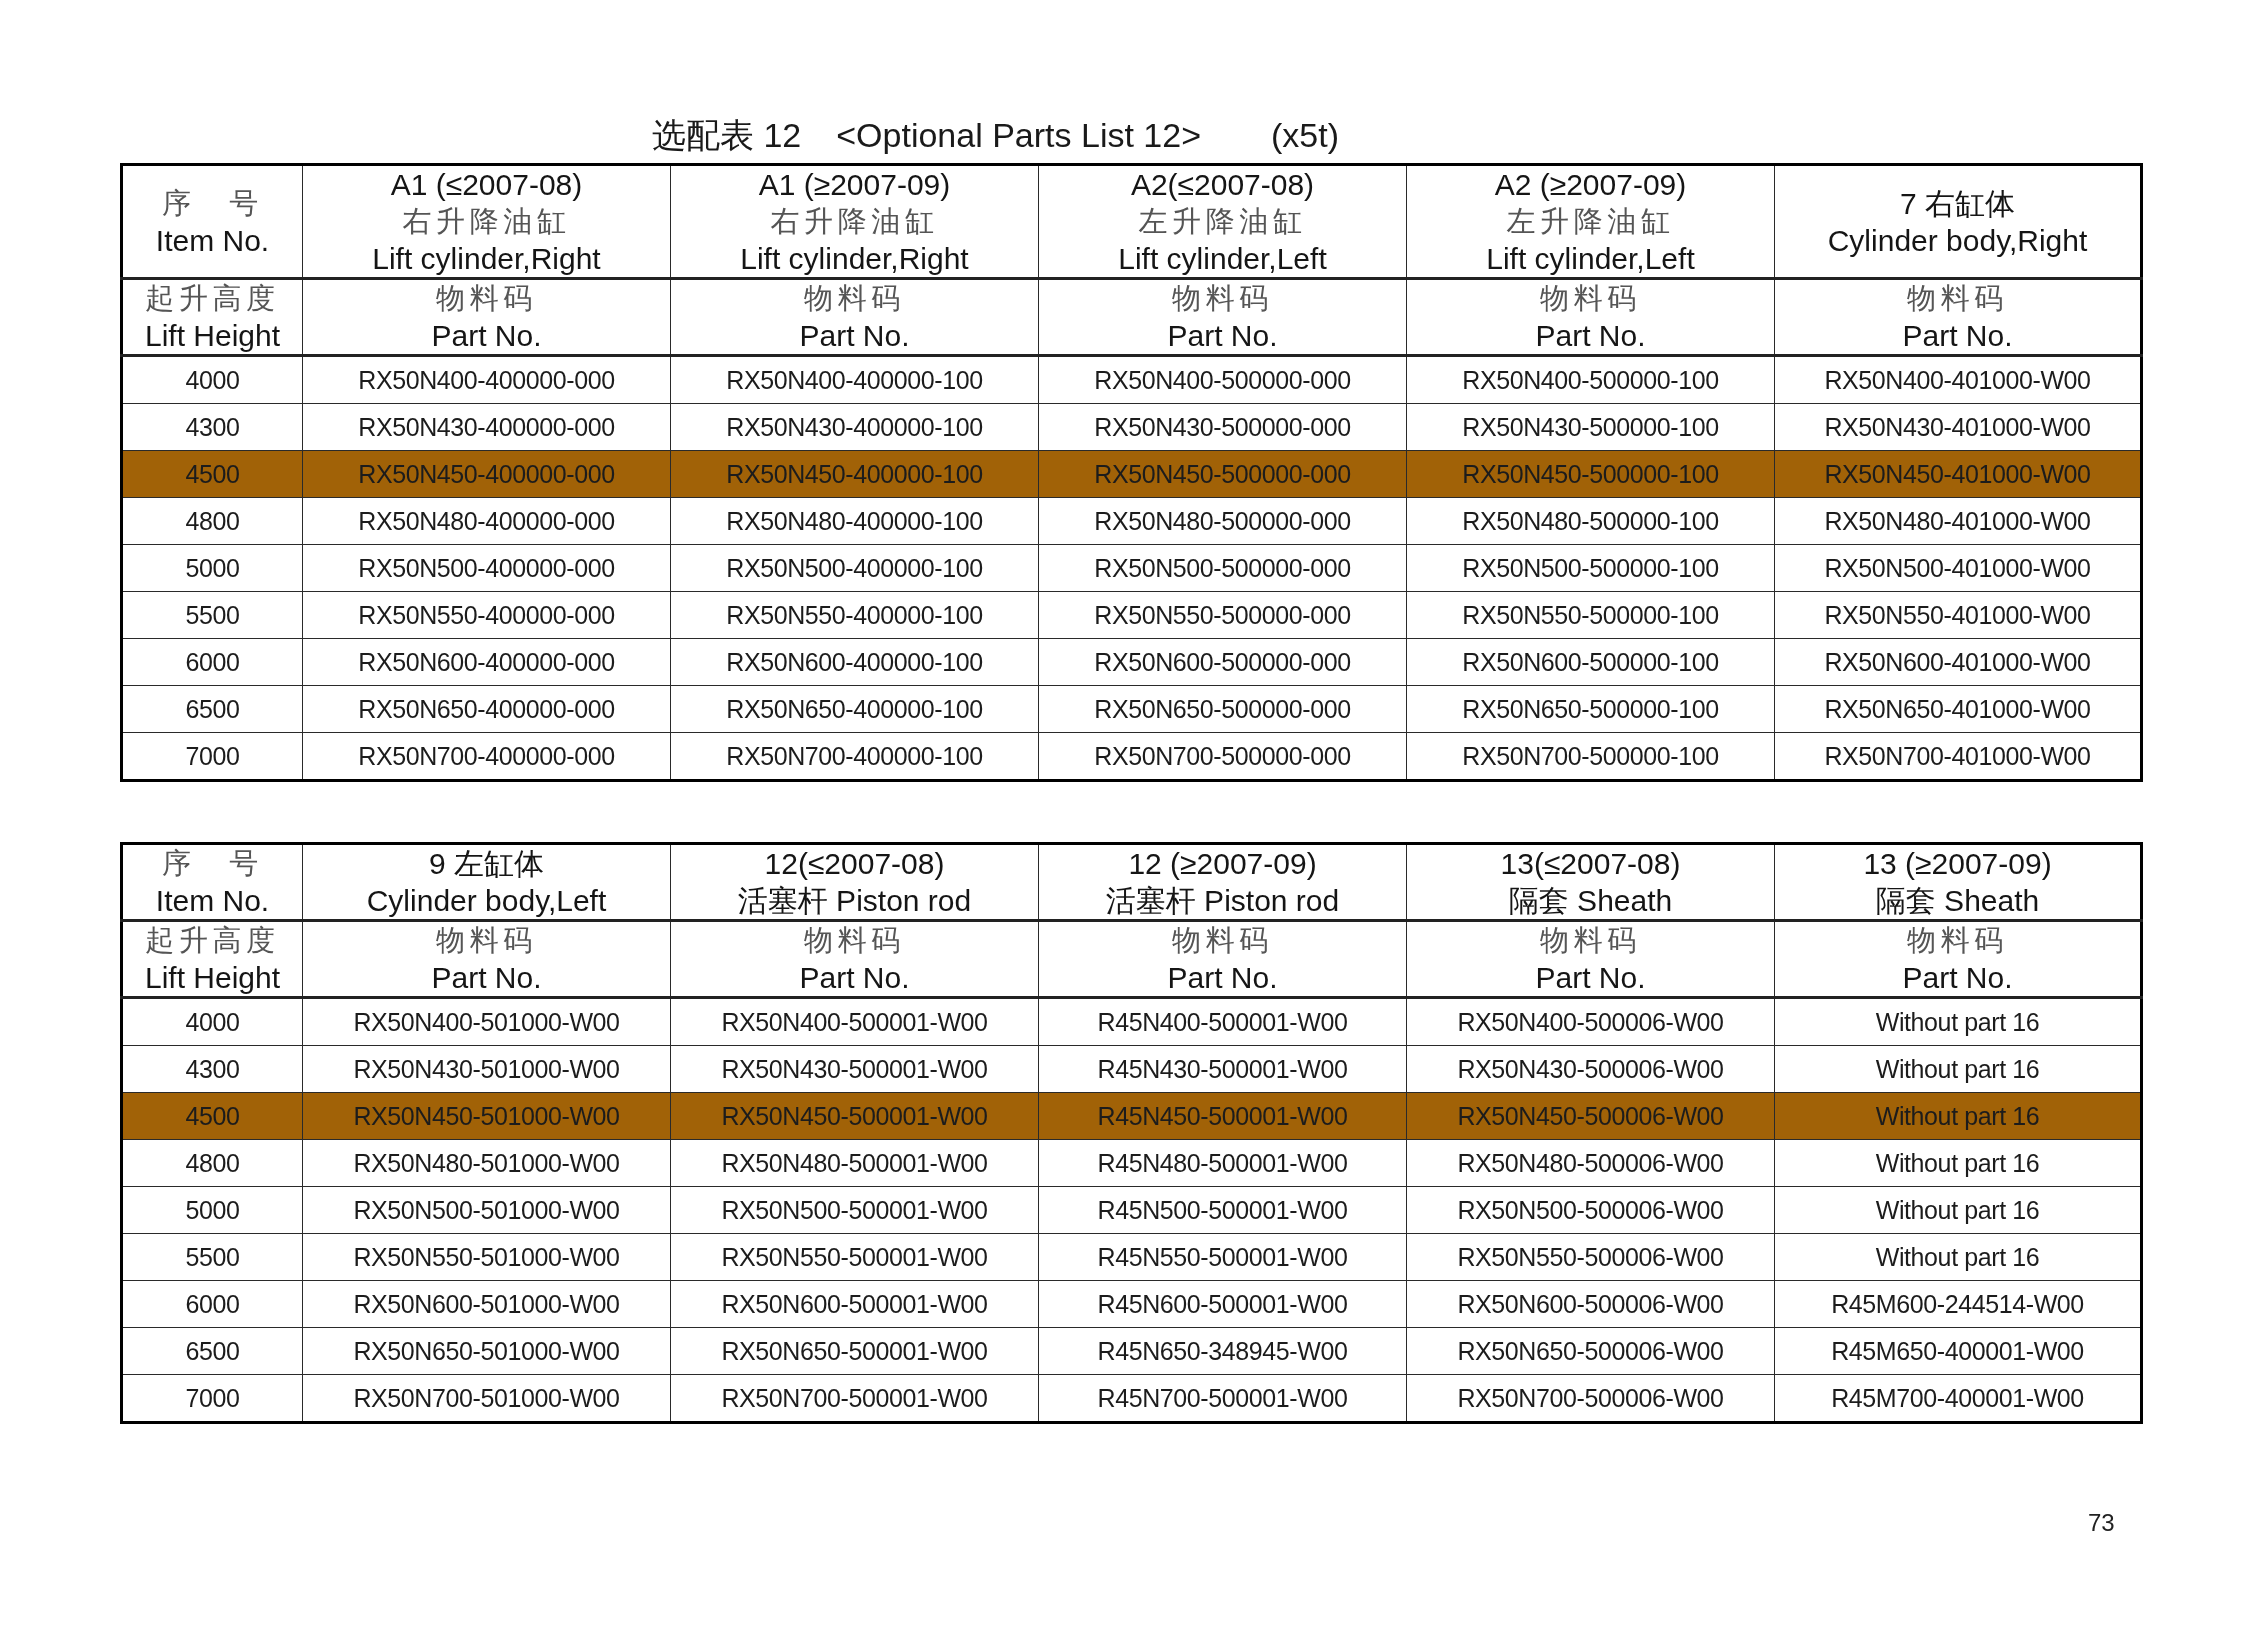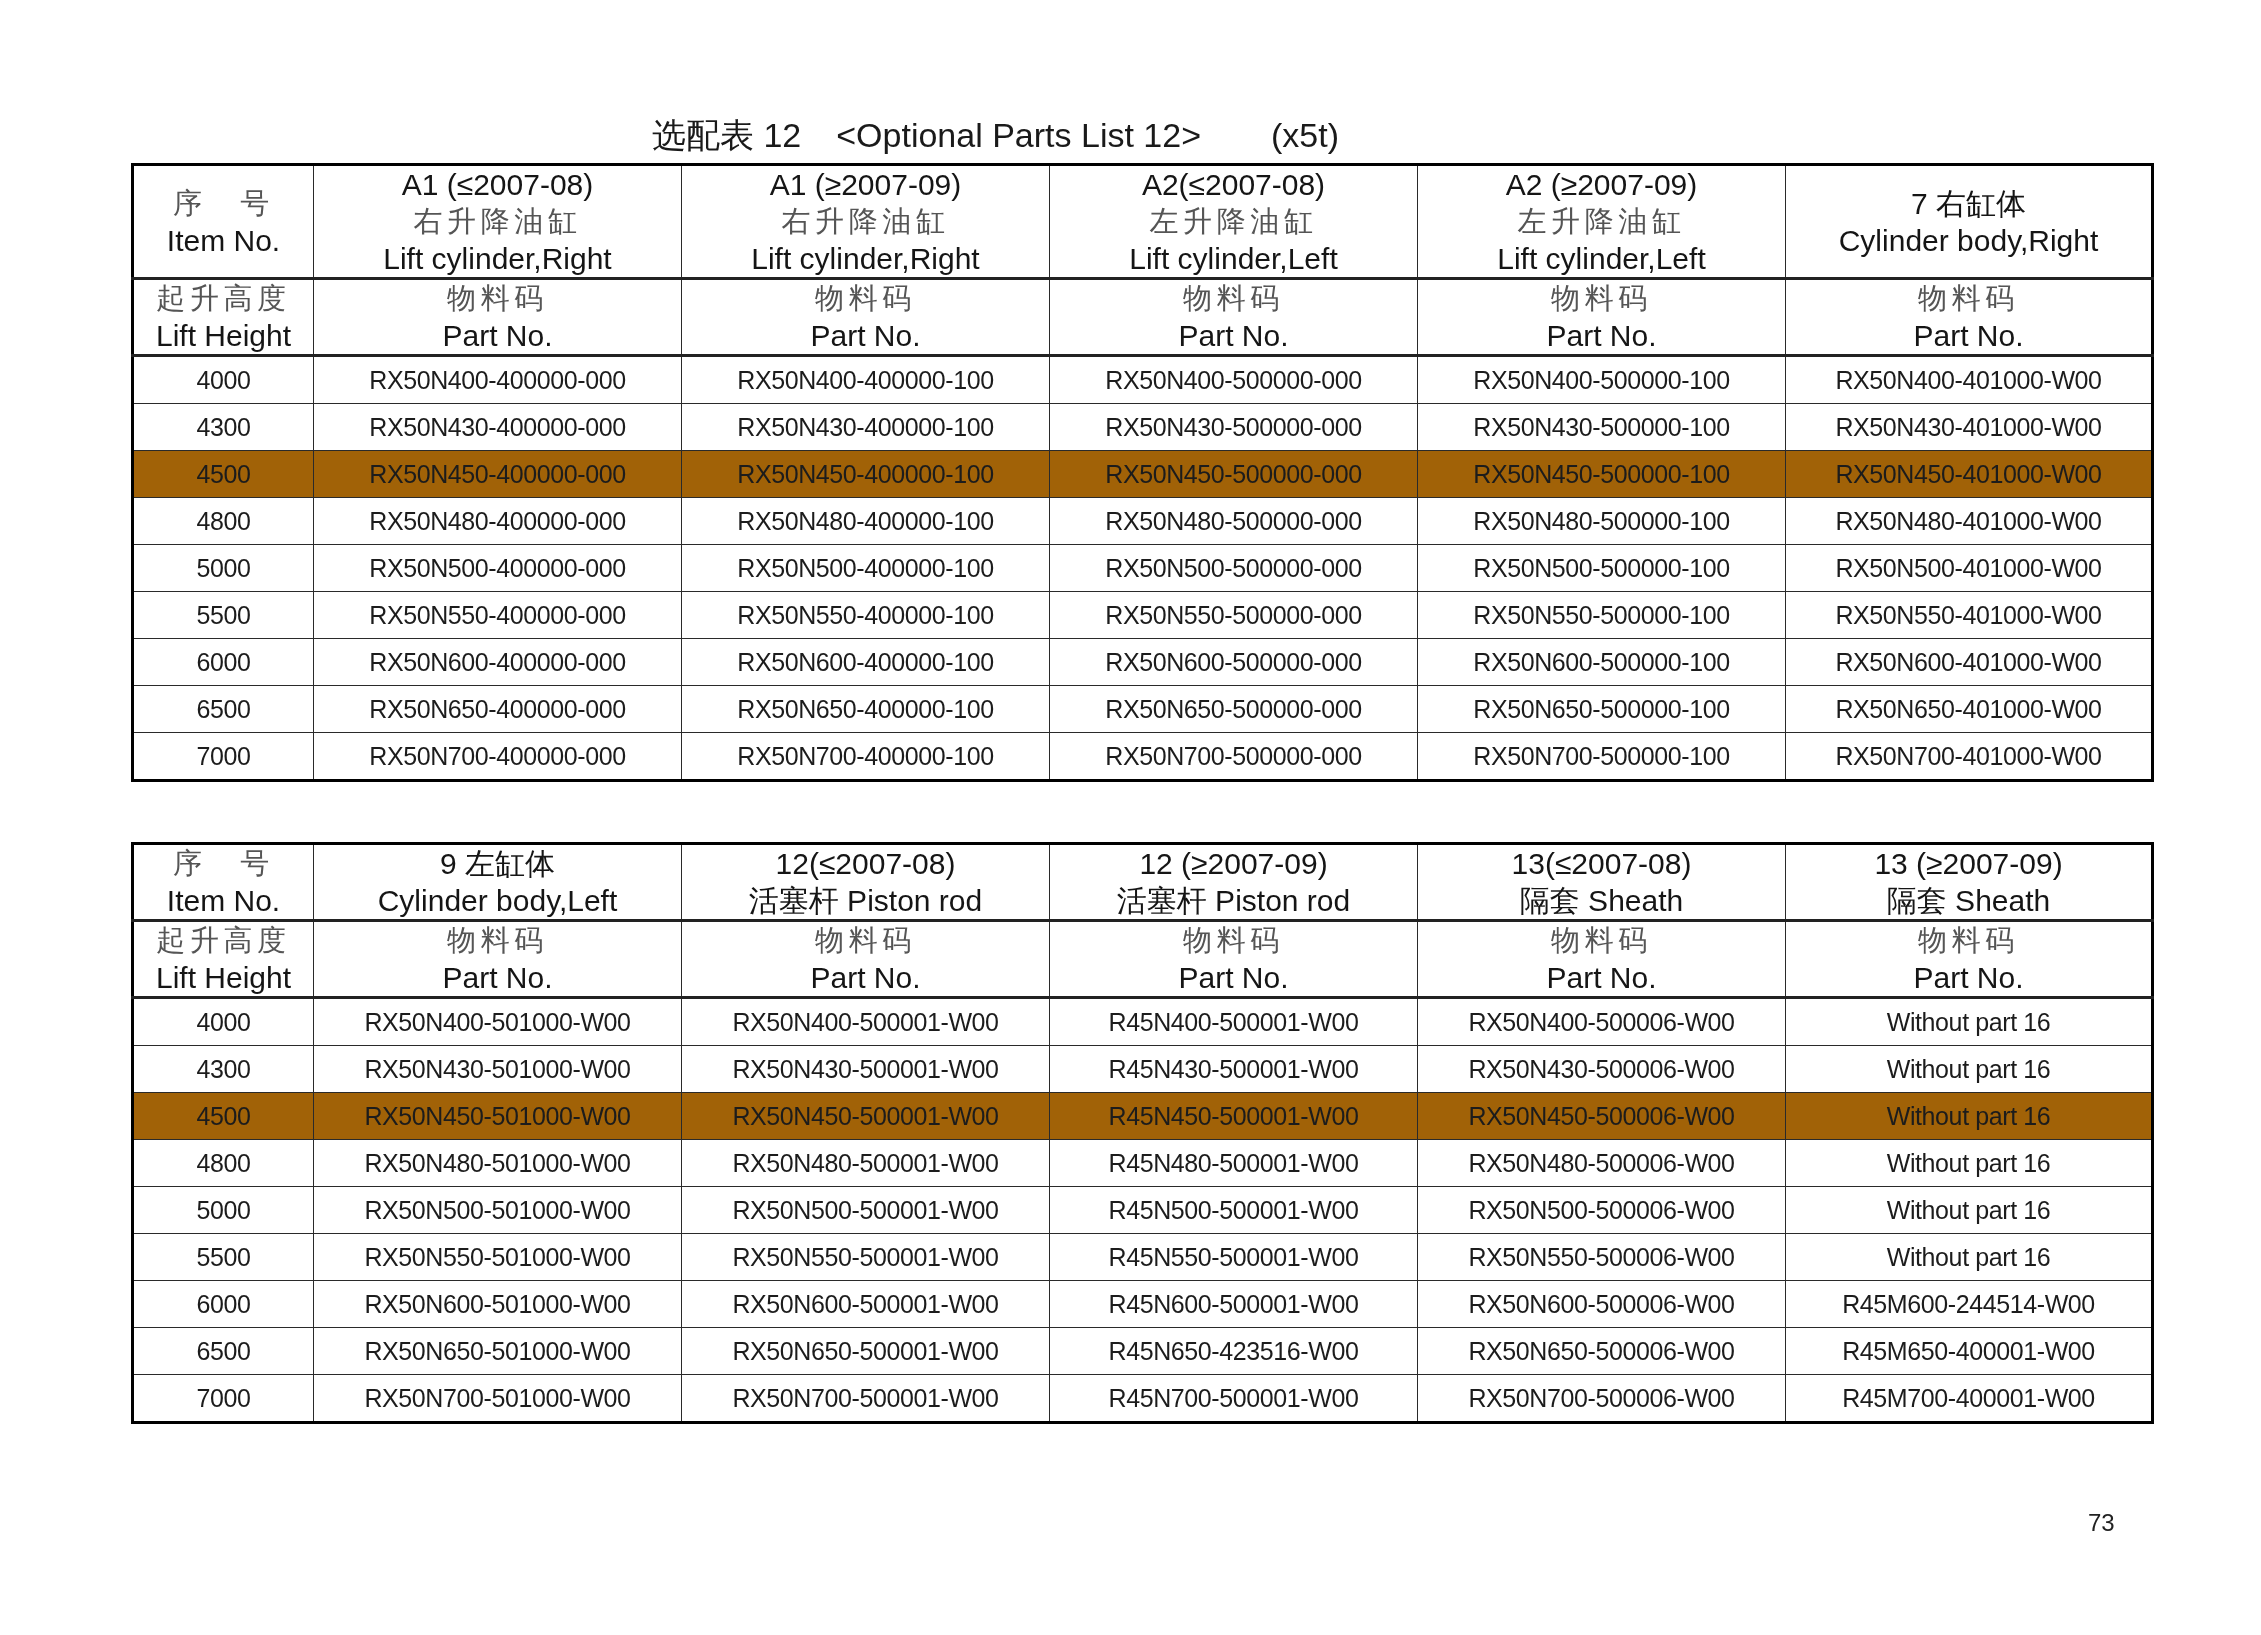--- a/index.html
+++ b/index.html
@@ -2,21 +2,21 @@
 <html style="font-size:12.3px"><head>
 <meta charset="utf-8">
 <style>
   html, body { margin: 0; padding: 0; background: #ffffff; }
   body { width: 2261px; height: 1635px; position: relative; overflow: hidden;
          font-family: "Liberation Sans", "DejaVu Sans", sans-serif; color: #111; }
   .title { position: absolute; left: 0; width: 1991px; top: 115px; text-align: center;
            font-size: 34px; line-height: 40px; white-space: pre; color: #1a1a1a; }
   .title span { display: inline-block; }
   .title .gap { width: 35px; }
-  table.parts { position: absolute; left: 131px; width: 2021px; border-collapse: collapse;
+  table.parts { position: absolute; left: 120px; width: 2021px; border-collapse: collapse;
                 table-layout: fixed; border: 3.8px solid #000; }
   table.parts td { border: 1.5px solid #2a2a2a; text-align: center; vertical-align: middle;
                    padding: 0; overflow: hidden; white-space: nowrap; }
   table.parts tr.data td { height: 46px; font-size: 25px; letter-spacing: -0.4px; color: #1c1c1c; }
   table.parts tr.data td + td { }
   table.parts tr.hl td { background: #a16207; }
   table.parts tr.h1 td, table.parts tr.h2 td { font-size: 30px; line-height: 37px; color: #151515; }
   table.parts tr.h2 td { border-bottom: 3.1px solid #222; }
   table.parts tr.h1 td { border-bottom: 3.1px solid #222; }
   .cn { color: #555; font-size: 29px; letter-spacing: 4.6px; }
@@ -297,21 +297,21 @@
         <td>RX50N600-501000-W00</td>
         <td>RX50N600-500001-W00</td>
         <td>R45N600-500001-W00</td>
         <td>RX50N600-500006-W00</td>
         <td>R45M600-244514-W00</td>
       </tr>
       <tr class="data">
         <td>6500</td>
         <td>RX50N650-501000-W00</td>
         <td>RX50N650-500001-W00</td>
-        <td>R45N650-423516-W00</td>
+        <td>R45N650-348945-W00</td>
         <td>RX50N650-500006-W00</td>
         <td>R45M650-400001-W00</td>
       </tr>
       <tr class="data">
         <td>7000</td>
         <td>RX50N700-501000-W00</td>
         <td>RX50N700-500001-W00</td>
         <td>R45N700-500001-W00</td>
         <td>RX50N700-500006-W00</td>
         <td>R45M700-400001-W00</td>

